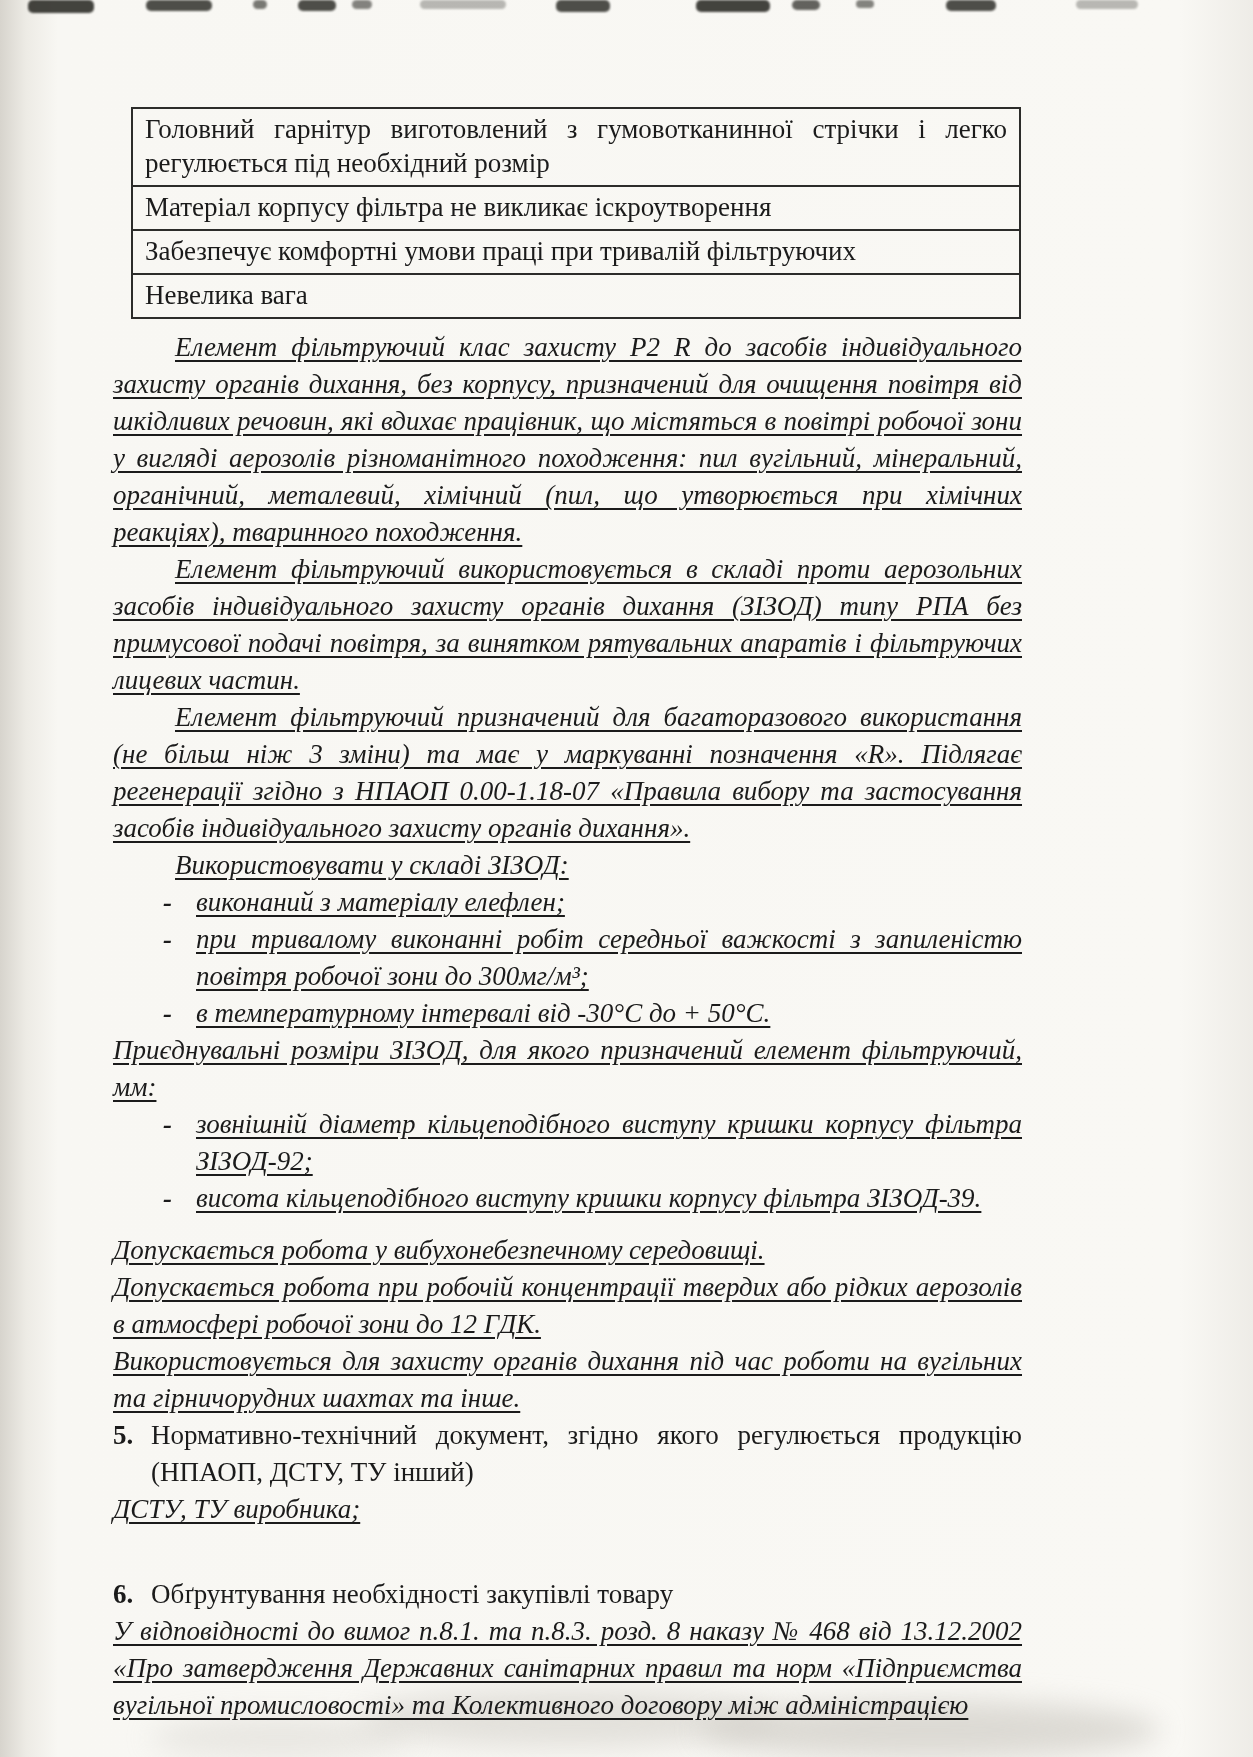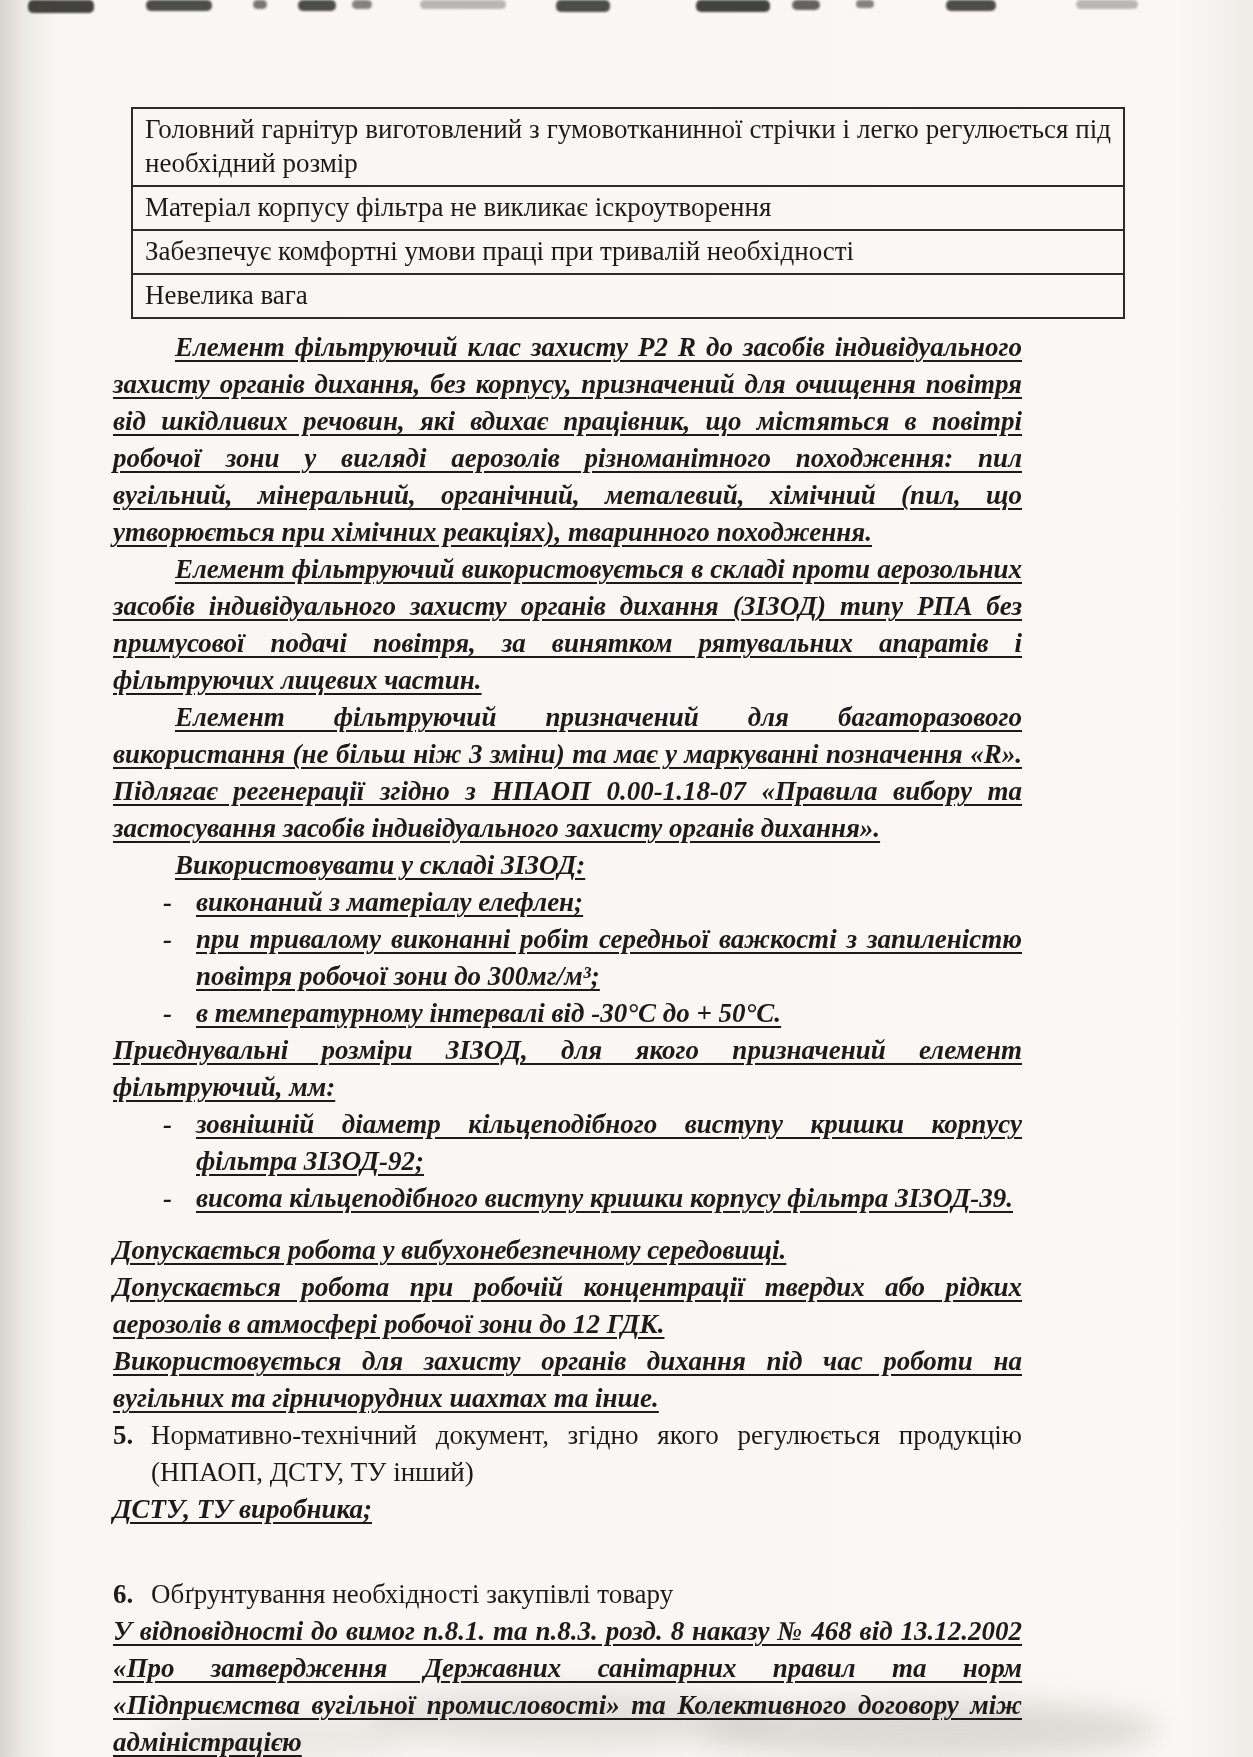--- a/index.html
+++ b/index.html
@@ -17,35 +17,35 @@
   }
   
   .smudge{position:absolute;background:#24241f;border-radius:5px;filter:blur(1.2px);}
   .blob{position:absolute;background:#cdcac3;border-radius:50%;filter:blur(14px);}
   .doc{
     position:absolute;left:113px;top:107px;width:909px;
     font-size:27px;line-height:37px;
   }
   
   .ftable{
-    margin-left:18px;width:994px;
+    margin-left:18px;width:890px;
     border:2px solid #2c2c2a;
     box-sizing:border-box;
     margin-bottom:10px;
   }
   .ftable .trow{
     border-bottom:2px solid #2c2c2a;
     padding:3px 12px 5px 12px;
     line-height:34px;
     text-align:justify;
   }
   .ftable .trow:last-child{border-bottom:none;}
   
   .emph{
-    font-weight:bold;font-style:italic;
+    font-weight:normal;font-style:italic;
     text-decoration:underline;
     text-decoration-thickness:2px;
     text-underline-offset:4px;
   }
   .just{text-align:justify;}
   .ind{text-indent:62px;}
   .bullet{display:flex;margin-left:50px;}
   .bullet .dash{width:33px;flex:0 0 33px;font-weight:bold;font-style:italic;}
   .bullet .btxt{flex:1;text-align:justify;}
   .numbered{position:relative;padding-left:38px;}
@@ -74,21 +74,21 @@
 
   <div class="blob" style="left:360px;top:1688px;width:420px;height:60px;opacity:.5;"></div>
   <div class="blob" style="left:700px;top:1700px;width:460px;height:60px;opacity:.65;"></div>
   <div class="blob" style="left:150px;top:1715px;width:260px;height:45px;opacity:.35;"></div>
 
   <div class="doc">
 
     <div class="ftable">
       <div class="trow">Головний гарнітур виготовлений з гумовотканинної стрічки і легко регулюється під необхідний розмір</div>
       <div class="trow">Матеріал корпусу фільтра не викликає іскроутворення</div>
-      <div class="trow">Забезпечує комфортні умови праці при тривалій необхідності</div>
+      <div class="trow">Забезпечує комфортні умови праці при тривалій фільтруючих</div>
       <div class="trow">Невелика вага</div>
     </div>
 
     <div class="emph just ind">Елемент фільтруючий клас захисту P2 R до засобів індивідуального захисту органів дихання, без корпусу, призначений для очищення повітря від шкідливих речовин, які вдихає працівник, що містяться в повітрі робочої зони у вигляді аерозолів різноманітного походження: пил вугільний, мінеральний, органічний, металевий, хімічний (пил, що утворюється при хімічних реакціях), тваринного походження.</div>
     <div class="emph just ind">Елемент фільтруючий використовується в складі проти аерозольних засобів індивідуального захисту органів дихання (ЗІЗОД) типу РПА без примусової подачі повітря, за винятком рятувальних апаратів і фільтруючих лицевих частин.</div>
     <div class="emph just ind">Елемент фільтруючий призначений для багаторазового використання (не більш ніж 3 зміни) та має у маркуванні позначення «R». Підлягає регенерації згідно з НПАОП 0.00-1.18-07 «Правила вибору та застосування засобів індивідуального захисту органів дихання».</div>
     <div class="emph ind">Використовувати у складі ЗІЗОД:</div>
 
     <div class="bullet">
       <span class="dash">-</span>

